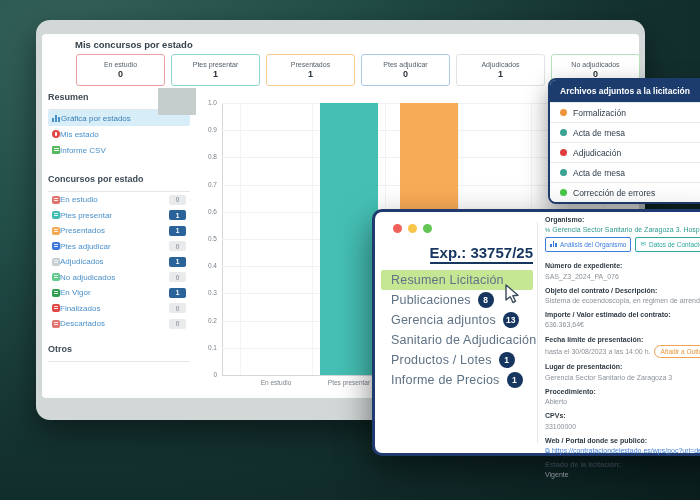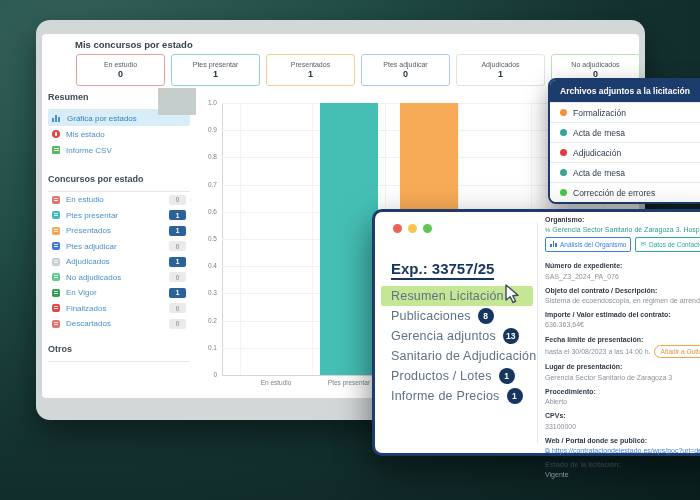--- a/index.html
+++ b/index.html
@@ -17,21 +17,21 @@
   .mw-title{left:75px;top:39px;font-size:9.5px;font-weight:bold;color:#37424c;z-index:2;}
 
   .card{top:54px;width:87px;height:30px;background:#fff;border-radius:3px;z-index:2;
     display:flex;flex-direction:column;align-items:center;justify-content:center;gap:1px;}
   .card .c-label{font-size:7px;color:#55606a;}
   .card .c-value{font-size:9px;font-weight:bold;color:#2b333b;}
 
   
   .sidebar{left:48px;top:92px;width:142px;z-index:2;}
   .sb-heading{font-size:9px;font-weight:bold;color:#3f4b56;padding-bottom:7px;border-bottom:1px solid #e2e6e9;margin-bottom:0;}
-  .sb-row{display:flex;align-items:center;gap:6px;height:16px;font-size:8px;color:#4a90c9;padding:0 4px;cursor:pointer;}
+  .sb-row{display:flex;align-items:center;gap:0;height:16px;font-size:8px;color:#4a90c9;padding:0 4px;cursor:pointer;}
   .sb-row.active{background:#d7eef9;border-radius:2px;color:#3a7fb5;}
   .sb-row .lbl{flex:1;white-space:nowrap;overflow:hidden;}
   .estado-row{height:15.5px;}
   .badge{min-width:13px;height:10px;border-radius:2px;font-size:6.5px;font-weight:bold;
     display:flex;align-items:center;justify-content:center;padding:0 2px;}
   .badge.zero{background:#e8eaec;color:#9aa4ac;}
   .badge.count{background:#2a6399;color:#fff;}
   .mt16{margin-top:16px;} .mt12{margin-top:12px;}
 
   
@@ -67,21 +67,21 @@
   .attach-header{background:#1d3c6e;color:#fff;font-size:8.5px;font-weight:bold;padding:6px 10px;}
   .attach-row{display:flex;align-items:center;gap:6px;padding:4.5px 10px;font-size:8.5px;color:#2b3a4a;border-top:1px solid #e7ebee;cursor:pointer;background:#fff;}
   .attach-row:first-of-type{border-top:none;}
   .dot{width:7px;height:7px;border-radius:50%;flex:0 0 7px;}
 
   
   .detail-win{left:372px;top:209px;width:345px;height:241px;background:#fff;border:3px solid #1e3a6e;border-radius:10px;
     z-index:6;box-shadow:0 14px 34px rgba(0,0,0,.5);}
   .lights{left:18px;top:12px;display:flex;gap:6px;}
   .light{width:9px;height:9px;border-radius:50%;}
-  .menu{left:6px;top:48px;width:152px;}
+  .menu{left:6px;top:32px;width:152px;text-align:right;}
   .exp{font-size:15px;font-weight:bold;color:#16355f;padding:0 0 2px 10px;margin-bottom:7px;}
   .exp span{border-bottom:2.5px solid #16355f;padding-bottom:1px;}
   .menu-row{height:20px;display:flex;align-items:center;gap:7px;font-size:12.5px;letter-spacing:.2px;color:#5e7285;padding:0 0 0 10px;cursor:pointer;white-space:nowrap;}
   .menu-row.active{background:#c5e794;border-radius:2px;}
   .mbadge{width:16px;height:16px;border-radius:50%;background:#16355f;color:#fff;font-size:8.5px;font-weight:bold;
     display:flex;align-items:center;justify-content:center;flex:0 0 16px;}
   .vdivider{left:162px;top:10px;bottom:10px;width:1px;background:#e4e8ec;}
   .details{left:170px;top:3px;width:196px;display:flex;flex-direction:column;}
   .field{margin-bottom:4.5px;}
   .f-label{font-size:7px;font-weight:bold;color:#2f3a44;line-height:1.45;white-space:nowrap;}

